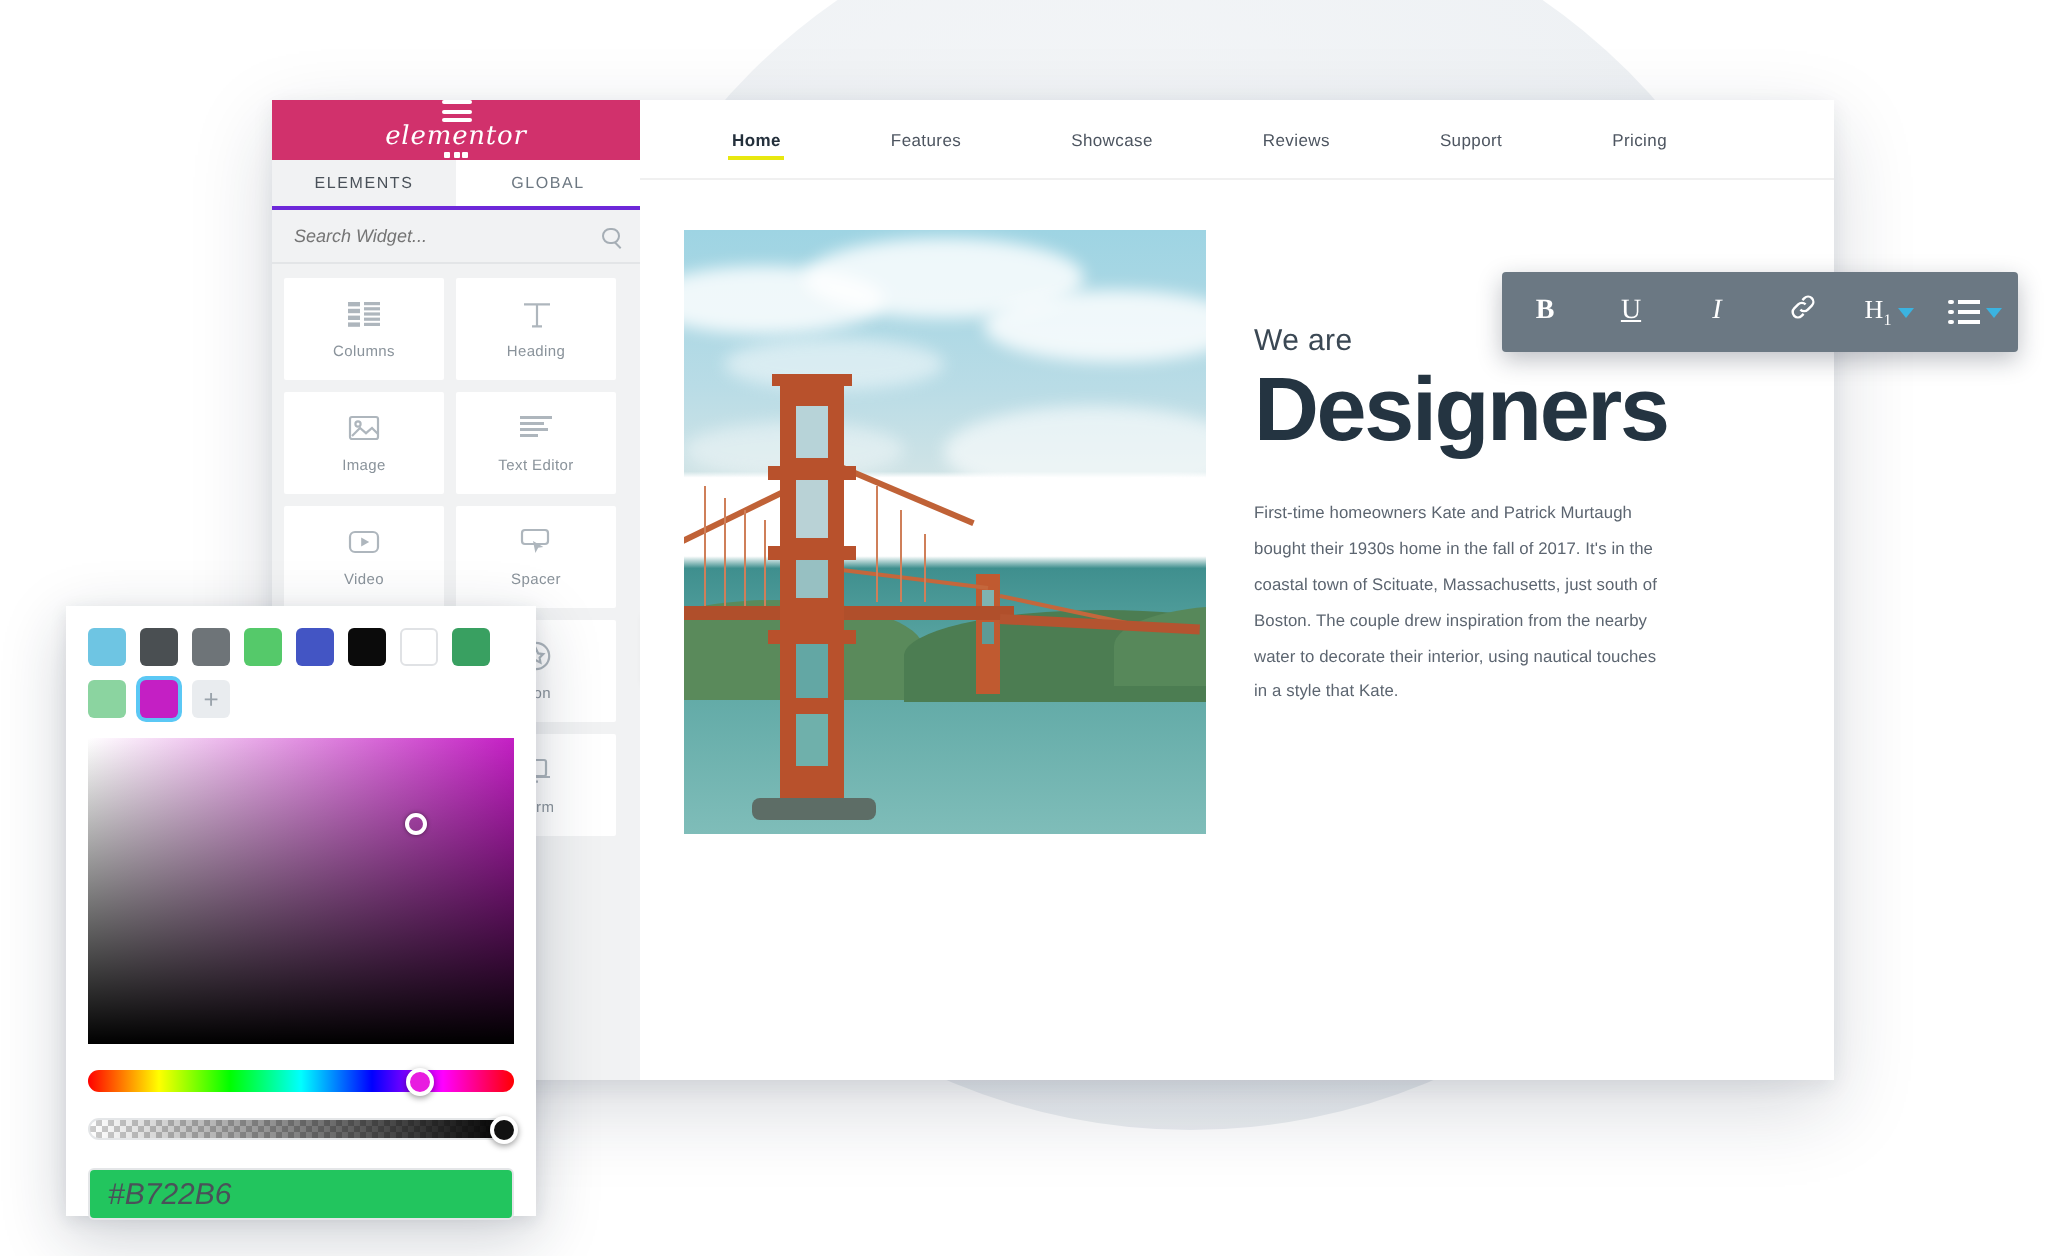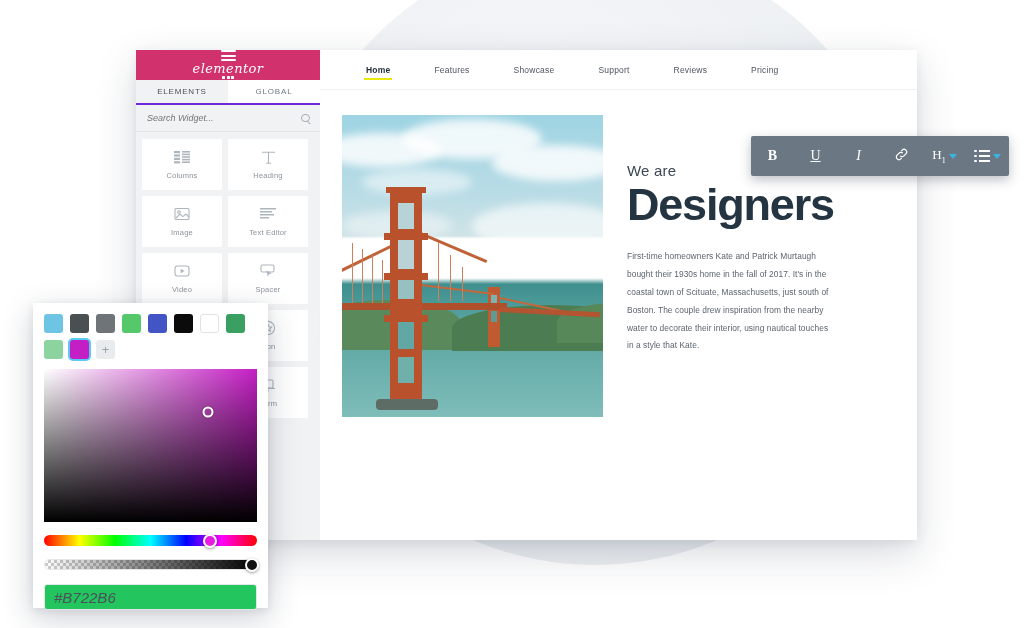--- a/index.html
+++ b/index.html
@@ -96,21 +96,21 @@
     color: #b5bcc3; font-size: 9px; cursor: pointer;
     box-shadow: 1px 0 3px rgba(0,0,0,.06);
   }
 
   
   .preview { position: absolute; left: 184px; top: 0; width: 597px; height: 490px; background: #fff; }
   .nav {
     height: 40px; display: flex; align-items: stretch;
     border-bottom: 1px solid #f0f0f0; background: #fff;
   }
-  .nav-links { display: flex; gap: 0; padding-left: 24px; flex: 1; }
+  .nav-links { display: flex; gap: 11px; padding-left: 24px; flex: 1; }
   .nav-link {
     position: relative; font-size: 8.5px; color: #4d5560; letter-spacing: .2px;
     padding: 0 22px; height: 100%; display: flex; align-items: center; cursor: pointer;
   }
   .nav-link.active { color: #24303c; font-weight: bold; }
   .nav-link.active::after {
     content: ""; position: absolute; left: 20px; right: 20px; bottom: 9px;
     height: 2.5px; background: #e8e80f;
   }
   .cta {
@@ -379,22 +379,22 @@
     </div>
 
     <div class="collapse-tab">‹</div>
 
     <div class="preview">
       <div class="nav">
         <div class="nav-links">
           <div class="nav-link active">Home</div>
           <div class="nav-link">Features</div>
           <div class="nav-link">Showcase</div>
+          <div class="nav-link">Reviews</div>
           <div class="nav-link">Support</div>
-          <div class="nav-link">Reviews</div>
           <div class="nav-link">Pricing</div>
         </div>
       </div>
 
       <div class="hero">
         <div class="hero-img">
 
           <div class="cloud" style="left:-20px;top:18px;width:120px;height:34px;"></div>
           <div class="cloud" style="left:60px;top:4px;width:140px;height:40px;"></div>
           <div class="cloud" style="left:150px;top:30px;width:130px;height:36px;"></div>

